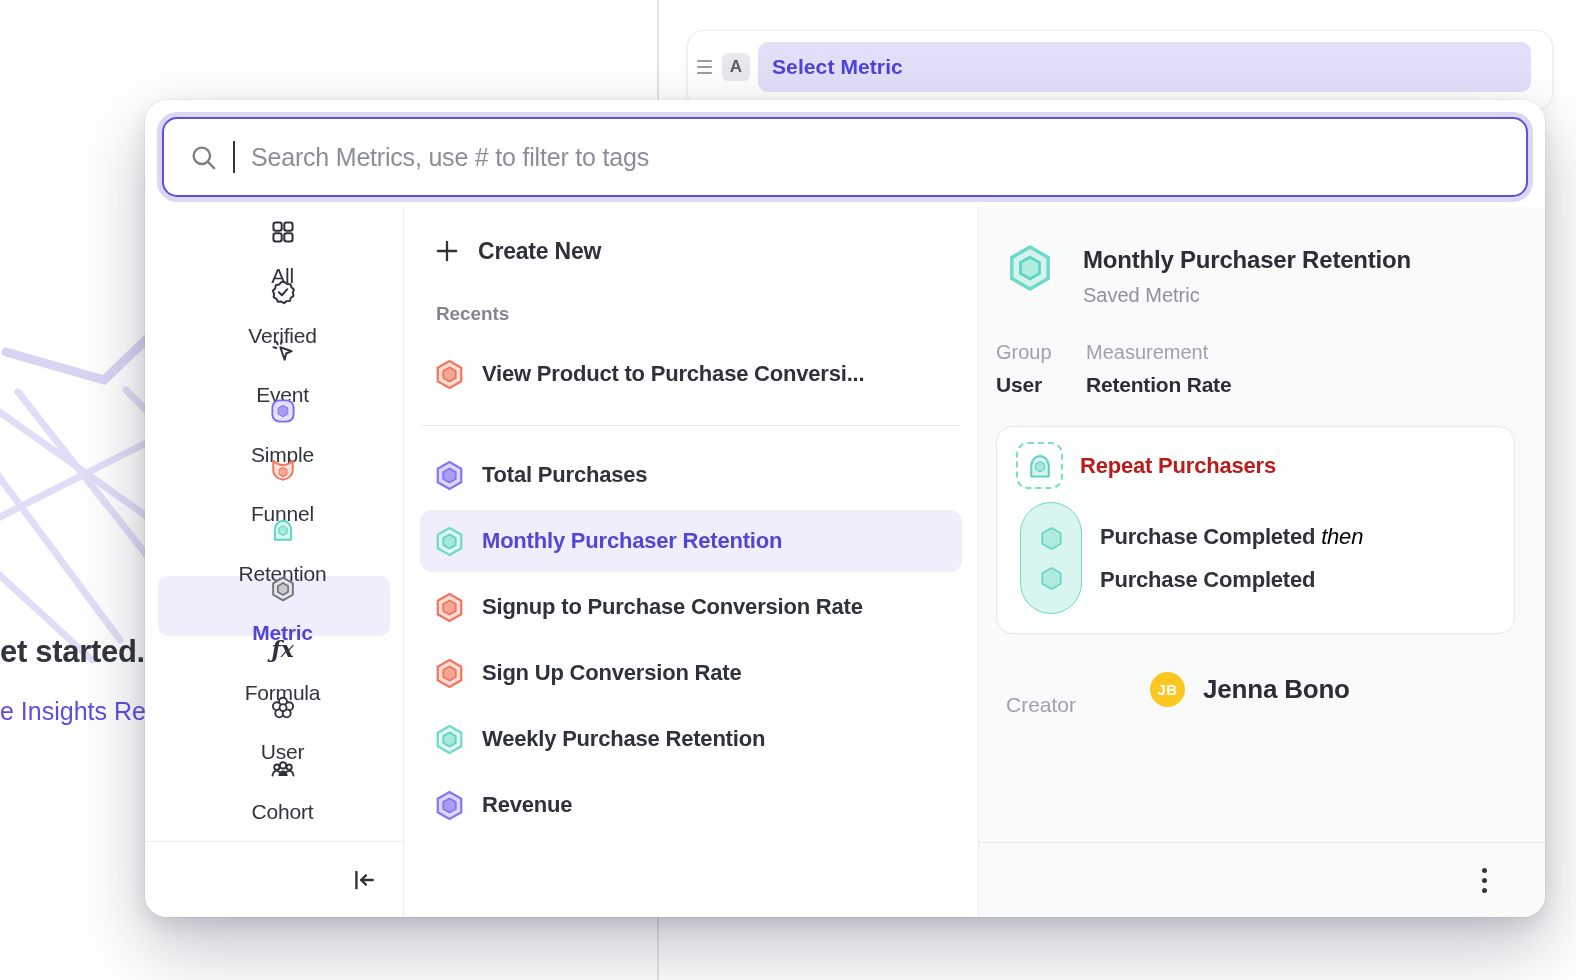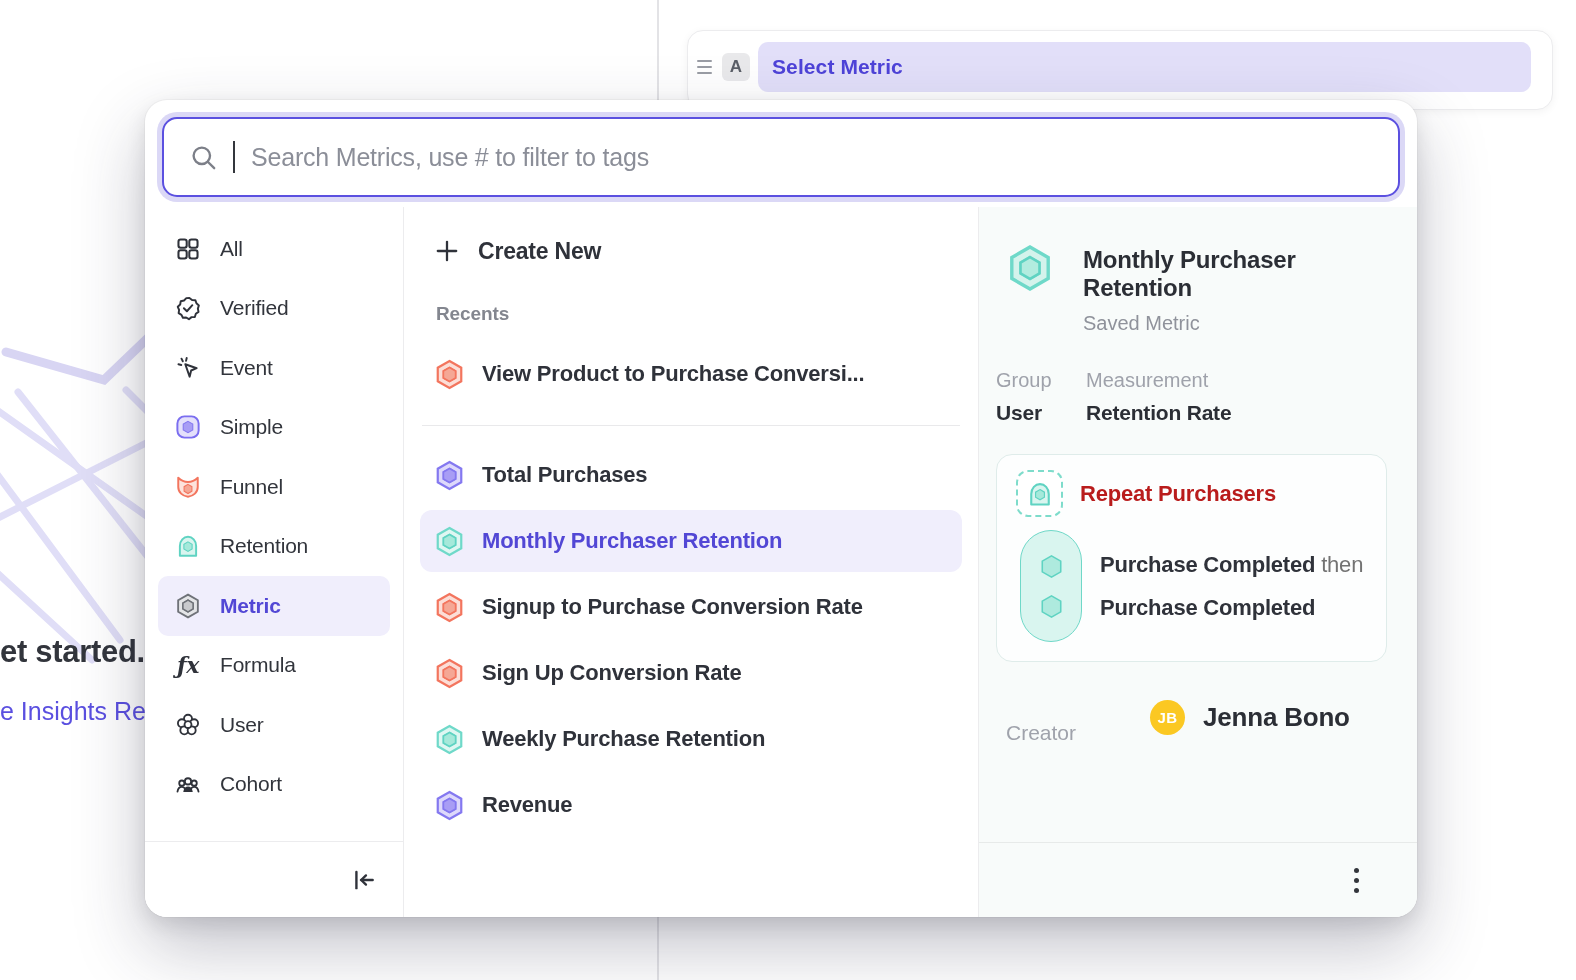--- a/index.html
+++ b/index.html
@@ -28,42 +28,42 @@
     font-size:17px; font-weight:700; color:#5b5f68; flex:none;
   }
   .metric-pill {
     flex:1; margin-left:8px; height:50px; background:#e2dff9; border-radius:10px;
     display:flex; align-items:center; padding-left:14px;
     font-size:21px; font-weight:700; color:#4e43d8; letter-spacing:.1px;
   }
 
   
   .modal {
-    position:absolute; left:145px; top:100px; width:1272px; height:817px;
+    position:absolute; left:145px; top:100px; width:1400px; height:817px;
     background:#fff; border-radius:22px; overflow:hidden;
     box-shadow:0 0 0 1px rgba(40,40,60,.04), 0 30px 70px rgba(40,40,70,.28), 0 8px 20px rgba(0,0,0,.10);
     display:flex; flex-direction:column;
   }
   .search-box {
     margin:17px 17px 10px 17px; height:80px; background:#fff;
     border:2px solid #5b50e0; border-radius:15px;
     box-shadow:0 0 0 5px #dbd8f6;
     display:flex; align-items:center; padding:0 26px; gap:16px;
   }
   .search-caret { width:2px; height:32px; background:#33363c; }
   .search-placeholder { font-size:25px; color:#8b8e98; letter-spacing:-.2px; }
 
   .modal-body { flex:1; min-height:0; display:flex; position:relative; }
 
   
   .sidebar { width:259px; flex:none; border-right:1px solid #ececee; position:relative; padding-top:12px; background:#fff; }
   .side-item {
     height:59.5px; margin:0 13px; border-radius:10px; cursor:pointer;
     display:flex; align-items:center; gap:19px; padding-left:17px;
-    font-size:21px; font-weight:500; color:#32353c; letter-spacing:-.2px;
+    font-size:21px; font-weight:500; color:#32353c; letter-spacing:-.2px;flex-direction:column;
   }
   .side-item.selected { background:#f0eefc; color:#5247d5; font-weight:600; }
   .side-icon { width:26px; height:26px; flex:none; display:flex; }
   .fx-icon { width:26px; flex:none; font:italic 700 22px "DejaVu Serif", serif; color:#2f323a; text-align:center; }
   .sidebar-footer {
     position:absolute; left:0; right:0; bottom:0; height:76px; background:#fff;
     border-top:1px solid #ececee; display:flex; align-items:center; justify-content:flex-end; padding-right:26px;
   }
 
   
@@ -106,21 +106,21 @@
     display:flex; align-items:center; justify-content:center; background:#fff;
   }
   .def-title { font-size:22px; font-weight:700; color:#b91c1c; letter-spacing:-.2px; }
   .def-steps { display:flex; gap:18px; margin-top:13px; padding-left:4px; }
   .capsule {
     width:62px; height:112px; flex:none; border:1.5px solid #6fd8c8; border-radius:31px; background:#d9f5ef;
     display:flex; flex-direction:column; align-items:center; justify-content:center; gap:13px;
   }
   .step-lines { display:flex; flex-direction:column; justify-content:center; gap:17px; }
   .step-line { font-size:22px; font-weight:700; color:#2f323a; letter-spacing:-.2px; }
-  .step-connector { color:#737373; font-weight:400; }
+  .step-connector { color:#000000; font-weight:400;font-style:italic; }
 
   .creator-row { display:flex; align-items:center; margin-top:27px; padding-left:10px; }
   .creator-label { width:144px; font-size:21px; color:#9fa2ab; font-weight:500;margin-top:32px; }
   .avatar {
     width:35px; height:35px; border-radius:50%; background:#fbc822; flex:none;
     display:flex; align-items:center; justify-content:center;
     font-size:15px; font-weight:700; color:#fff; letter-spacing:.3px;
   }
   .creator-name { margin-left:18px; font-size:26px; font-weight:600; color:#2b2e35; letter-spacing:-.2px; }
 

